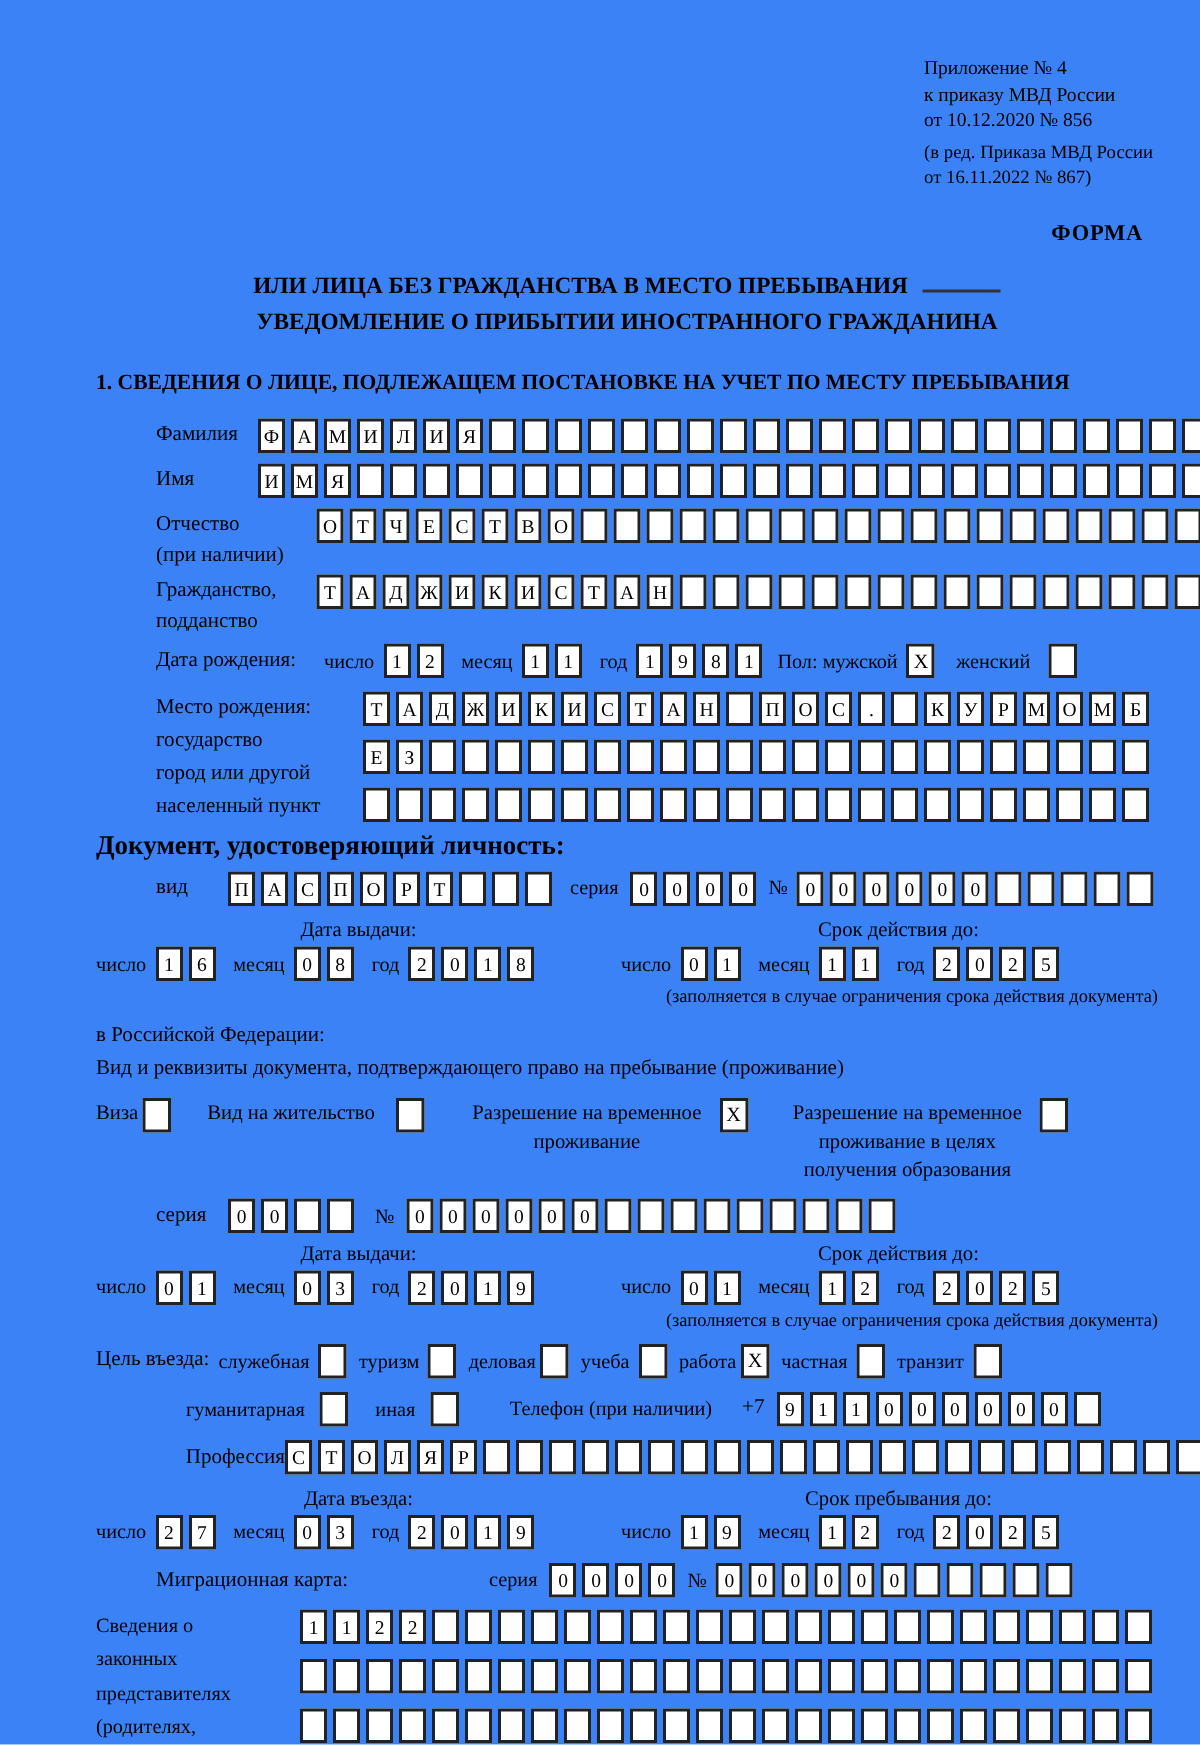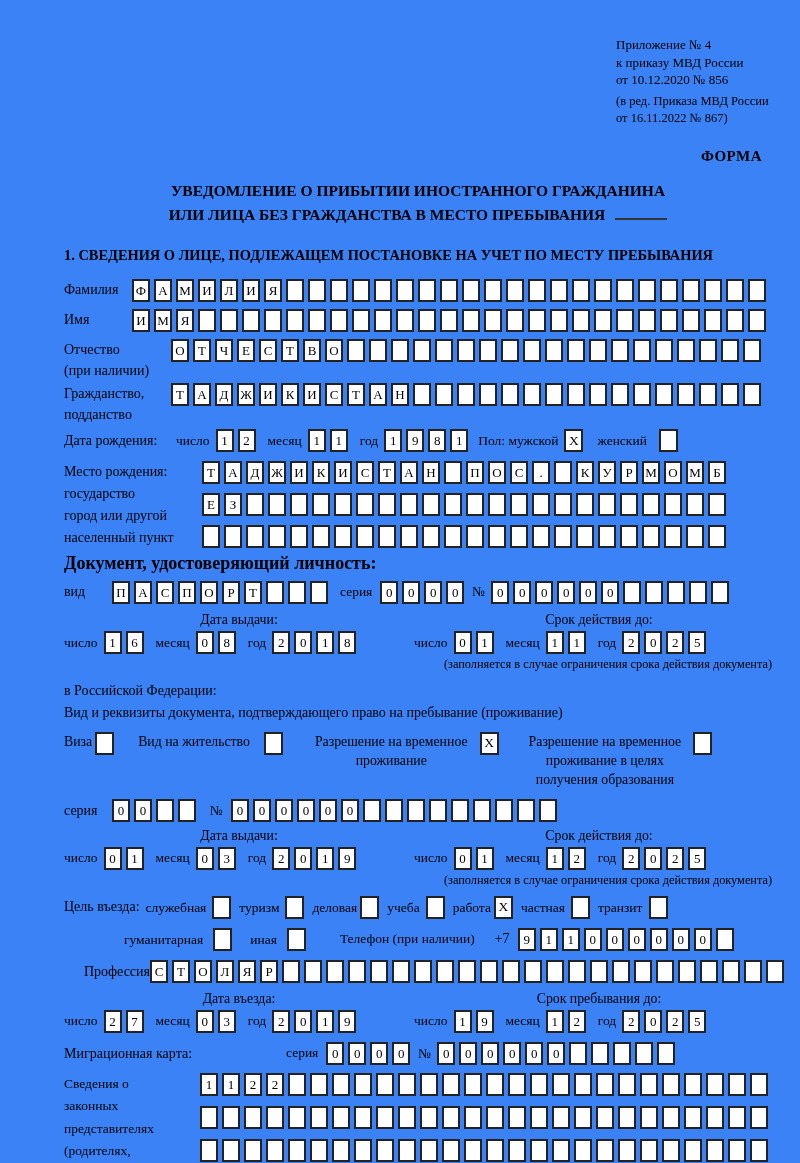--- a/index.html
+++ b/index.html
@@ -10,21 +10,21 @@
     font-family:"Liberation Serif", serif;
     position:relative;overflow:hidden;
   }
   .ref{margin-left:552px;font-size:13px;line-height:1.35;}
   .ref-sub{margin-left:552px;font-size:12.5px;line-height:1.35;margin-top:4px;}
   .forma{text-align:right;padding-right:10px;font-weight:bold;font-size:15px;margin-top:22px;letter-spacing:.5px;}
   .title{text-align:center;font-weight:bold;font-size:15.5px;margin-top:14px;line-height:1.55;}
   .blank{display:inline-block;width:52px;border-bottom:2px solid #333;height:13px;margin-left:10px;}
   .sec{font-weight:bold;font-size:14.4px;margin-top:20px;margin-bottom:15px;}
   .frow{display:flex;align-items:flex-start;margin-bottom:7px;}
-  .lbl{font-size:14px;line-height:21px;flex:none;}
+  .lbl{font-size:14px;line-height:21px;flex:none;margin-left:40px;}
   .w68{width:68px;}
   .w107{width:107px;}
   .w138{width:138px;}
   .cells{display:inline-flex;gap:4px;flex:none;}
   .cell{width:14px;height:19px;border:2px solid #222;display:inline-flex;align-items:center;justify-content:center;
         font-size:13px;line-height:1;flex:none;background:#fff;}
   .checkbox{width:15px;height:19px;border:2px solid #222;display:inline-flex;align-items:center;justify-content:center;
         font-size:13.5px;flex:none;margin-left:6px;background:#fff;}
   .stack{display:flex;flex-direction:column;gap:9px;}
   .doc-title{text-align:left;font-weight:bold;font-size:18px;margin:4px 0 7px 0;}
@@ -62,22 +62,22 @@
     <div>от 10.12.2020 № 856</div>
   </div>
   <div class="ref-sub">
     <div>(в ред. Приказа МВД России</div>
     <div>от 16.11.2022 № 867)</div>
   </div>
 
   <div class="forma">ФОРМА</div>
 
   <div class="title">
+    <div><span>ИЛИ ЛИЦА БЕЗ ГРАЖДАНСТВА В МЕСТО ПРЕБЫВАНИЯ</span><span class="blank"></span></div>
     <div>УВЕДОМЛЕНИЕ О ПРИБЫТИИ ИНОСТРАННОГО ГРАЖДАНИНА</div>
-    <div><span>ИЛИ ЛИЦА БЕЗ ГРАЖДАНСТВА В МЕСТО ПРЕБЫВАНИЯ</span><span class="blank"></span></div>
   </div>
 
   <div class="sec">1. СВЕДЕНИЯ О ЛИЦЕ, ПОДЛЕЖАЩЕМ ПОСТАНОВКЕ НА УЧЕТ ПО МЕСТУ ПРЕБЫВАНИЯ</div>
 
   <div class="frow">
     <span class="lbl w68">Фамилия</span>
     <span class="cells">
         <span class="cell">Ф</span>
         <span class="cell">А</span>
         <span class="cell">М</span>

